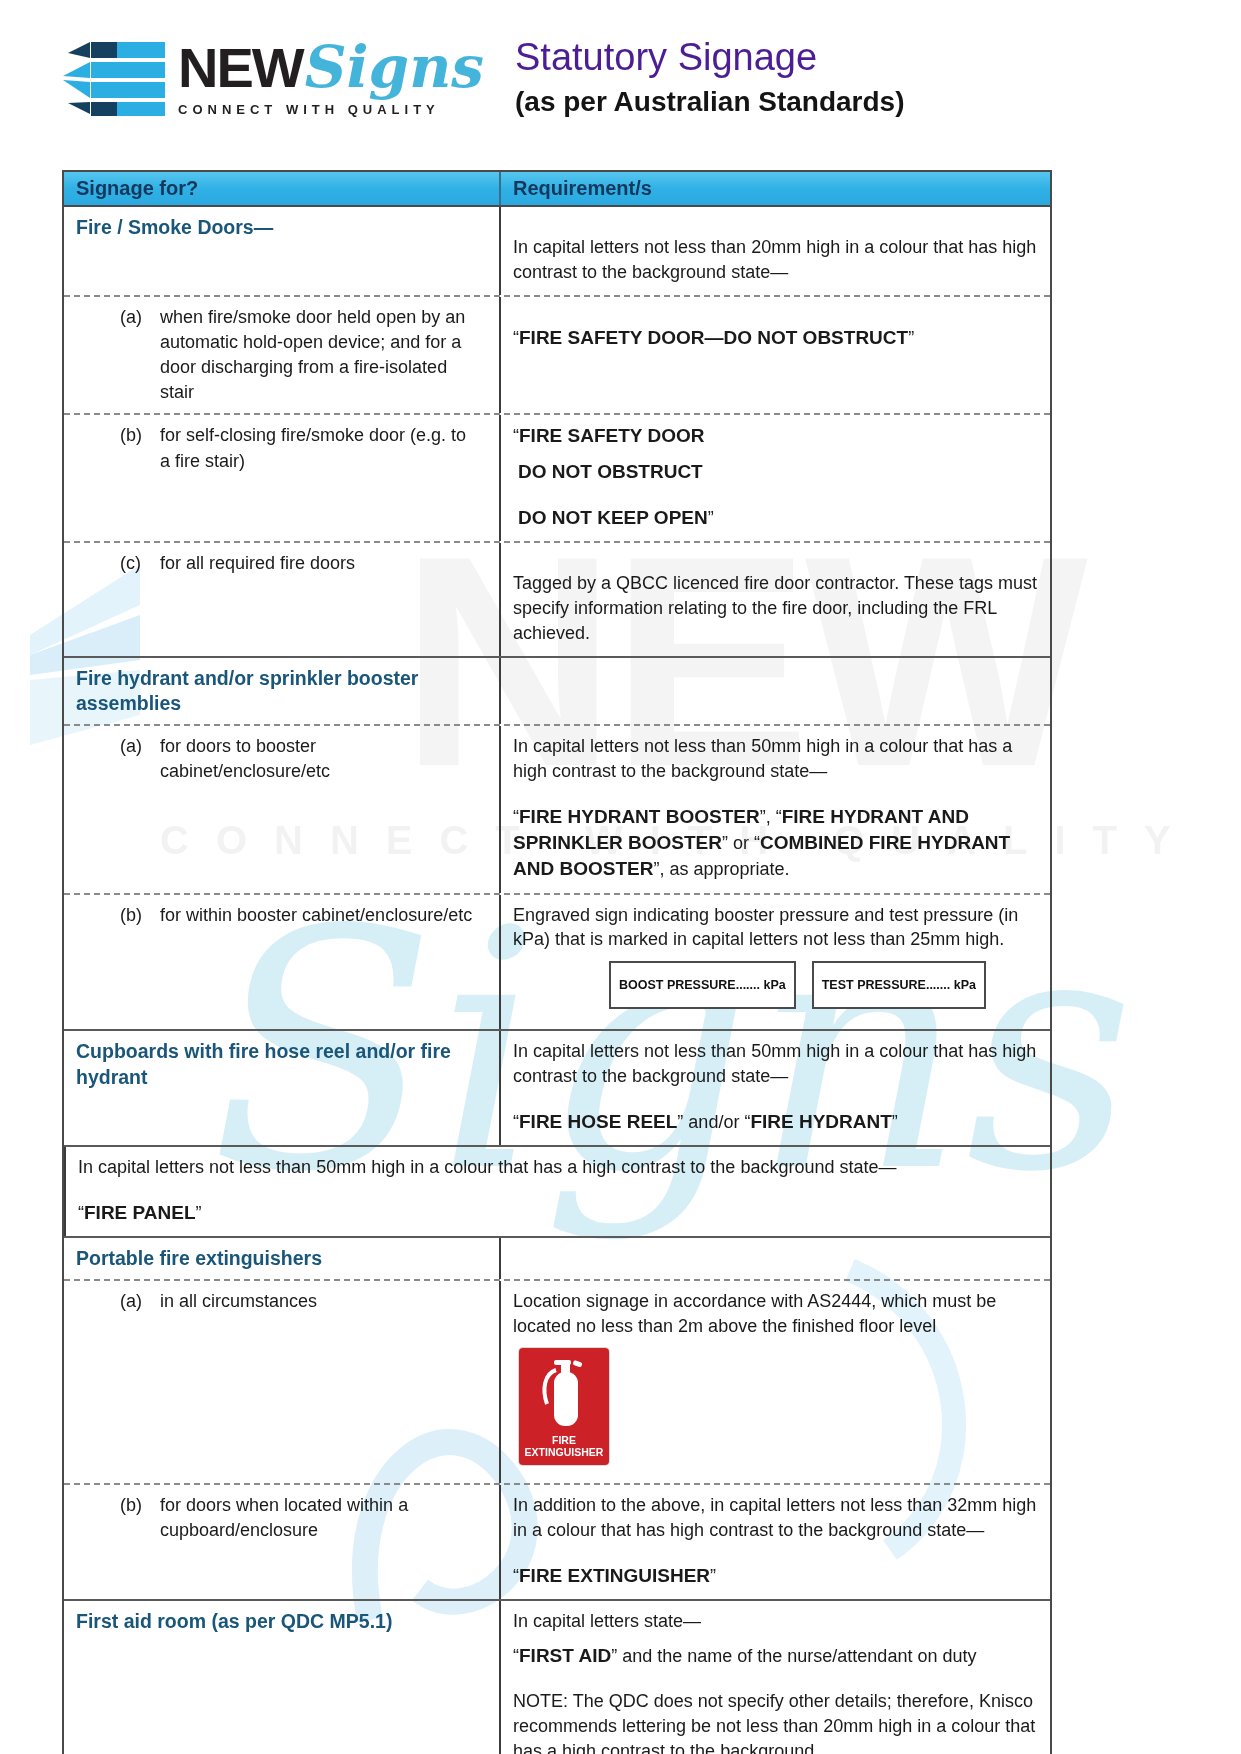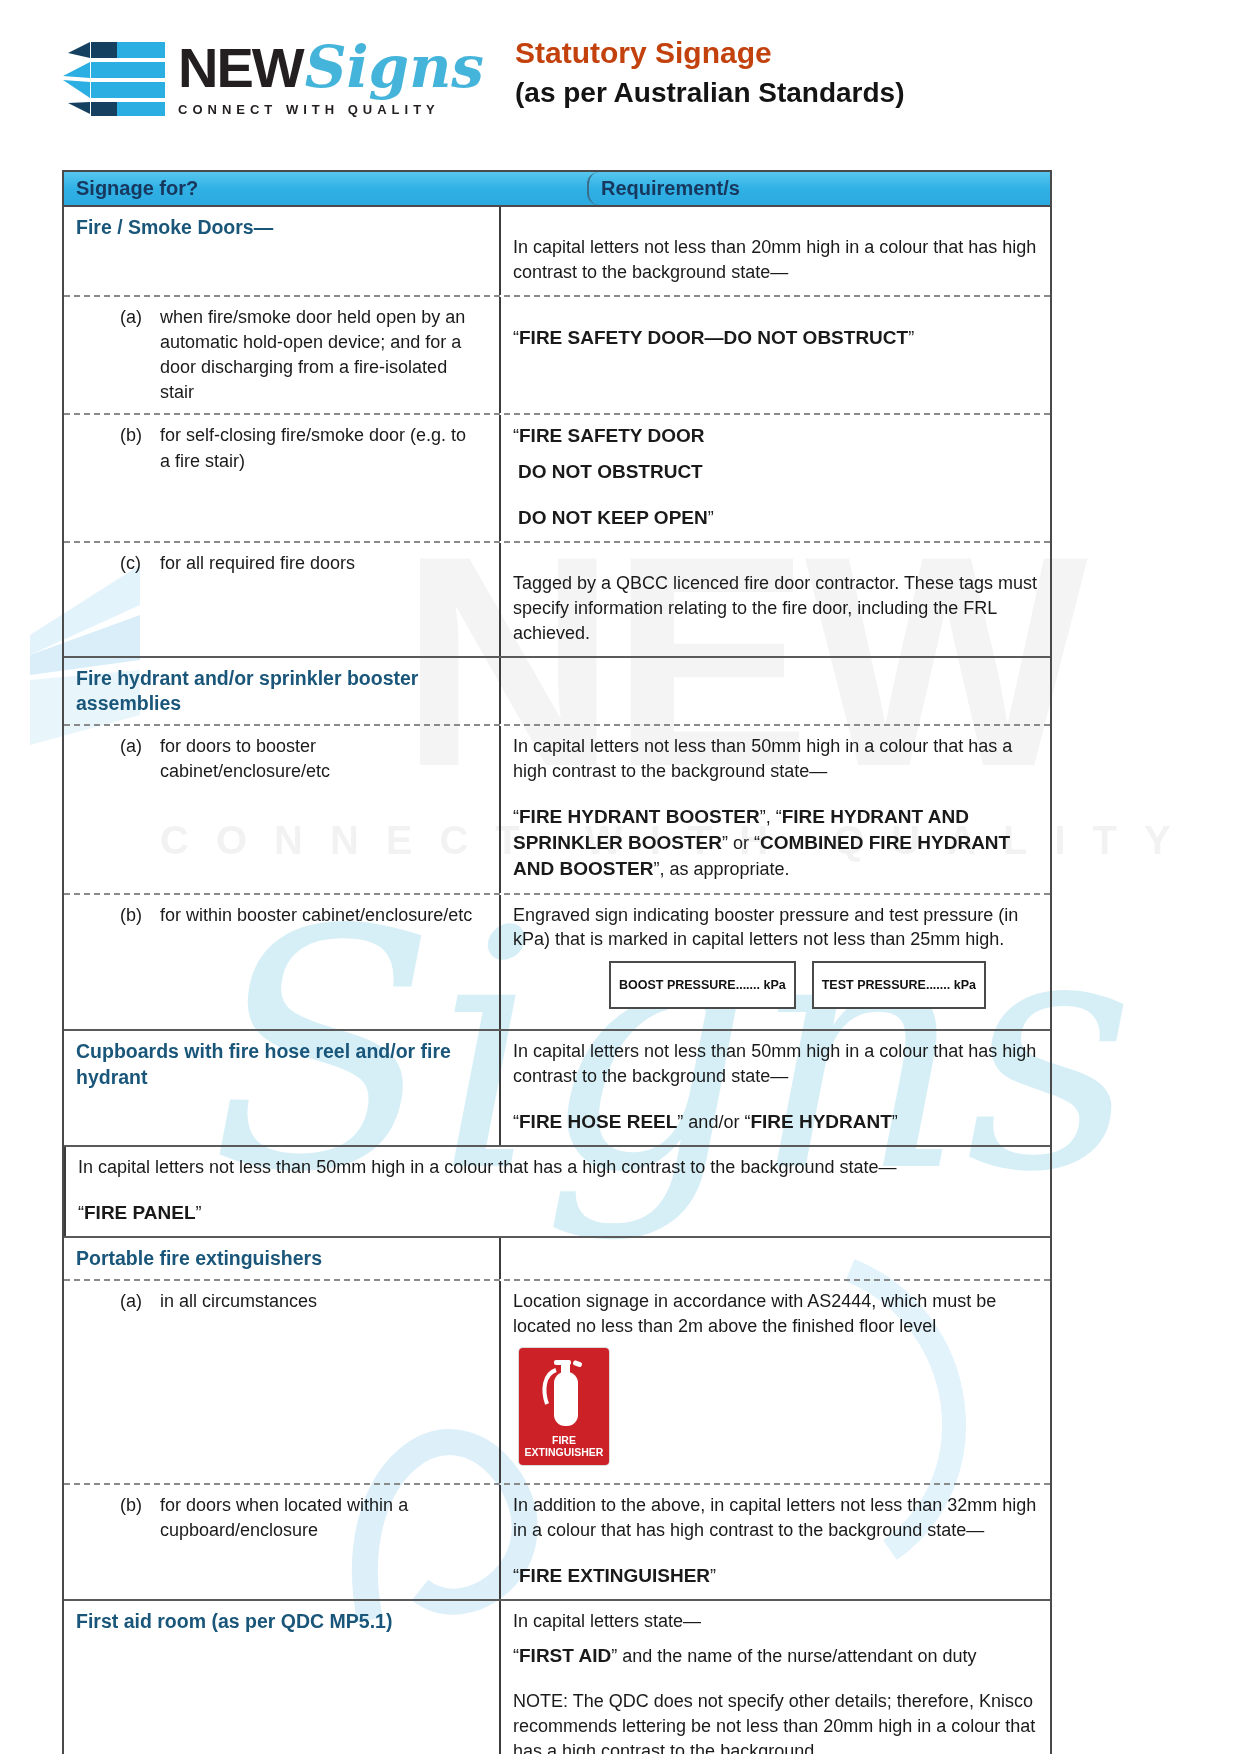--- a/index.html
+++ b/index.html
@@ -20,33 +20,33 @@
   
   .hdr{position:absolute;left:60px;top:30px;right:60px;height:130px;z-index:2;}
   .logo{position:absolute;left:0;top:8px;display:flex;align-items:flex-start;}
   .logo-text{margin-left:6px;}
   .logo-row{display:flex;align-items:baseline;line-height:1;}
   .brand-new{font-size:56px;font-weight:bold;letter-spacing:-2px;color:#231f20;}
   .brand-signs{font-size:58px;font-style:italic;font-weight:bold;
                font-family:"DejaVu Serif",serif;color:#45b4db;margin-left:2px;}
   .tagline{font-size:13px;font-weight:bold;letter-spacing:5px;color:#231f20;margin-top:6px;}
   .titleblock{position:absolute;left:455px;top:6px;}
-  .doc-title{font-size:30px;font-weight:bold;color:#c2410c;line-height:1.15;}
+  .doc-title{font-size:38px;font-weight:normal;color:#4c1d95;line-height:1.15;}
   .doc-subtitle{font-size:28px;font-weight:bold;color:#141414;margin-top:6px;}
 
   
   .stable{position:absolute;left:62px;top:170px;width:990px;z-index:1;
           border-left:2px solid #4a4a4a;border-right:2px solid #4a4a4a;
           border-bottom:3px solid #3c3c3c;box-sizing:border-box;background:transparent;}
   .thead{display:flex;background:linear-gradient(180deg,#56c6ee 0%,#30b1e5 50%,#2aa9e0 100%);
          border-top:2px solid #4a4a4a;border-bottom:2px solid #4a4a4a;
          color:#17375d;font-weight:bold;font-size:20px;}
   .thead .hc{padding:5px 12px;box-sizing:border-box;}
-  .hc1{width:523px;}
-  .hc2{flex:1;border-left:2px solid #3c6e8a;border-radius:12px;}
+  .hc1{width:435px;}
+  .hc2{flex:1;border-left:2px solid #3c6e8a;}
   .trow{display:flex;align-items:stretch;}
   .bt-solid{border-top:2px solid #5a5a5a;}
   .bt-dashed{border-top:2px dashed #8a8a8a;}
   .bt-none{border-top:none;}
   .cell{box-sizing:border-box;padding:8px 12px;}
   .c1{width:435px;}
   .c2{flex:1;border-left:2px solid #3c3c3c;}
   .sec{color:#19567a;font-weight:bold;font-size:19.5px;line-height:1.3;}
   .sub{display:flex;padding-left:44px;font-size:18px;line-height:1.4;}
   .letter{width:40px;flex:0 0 40px;}

